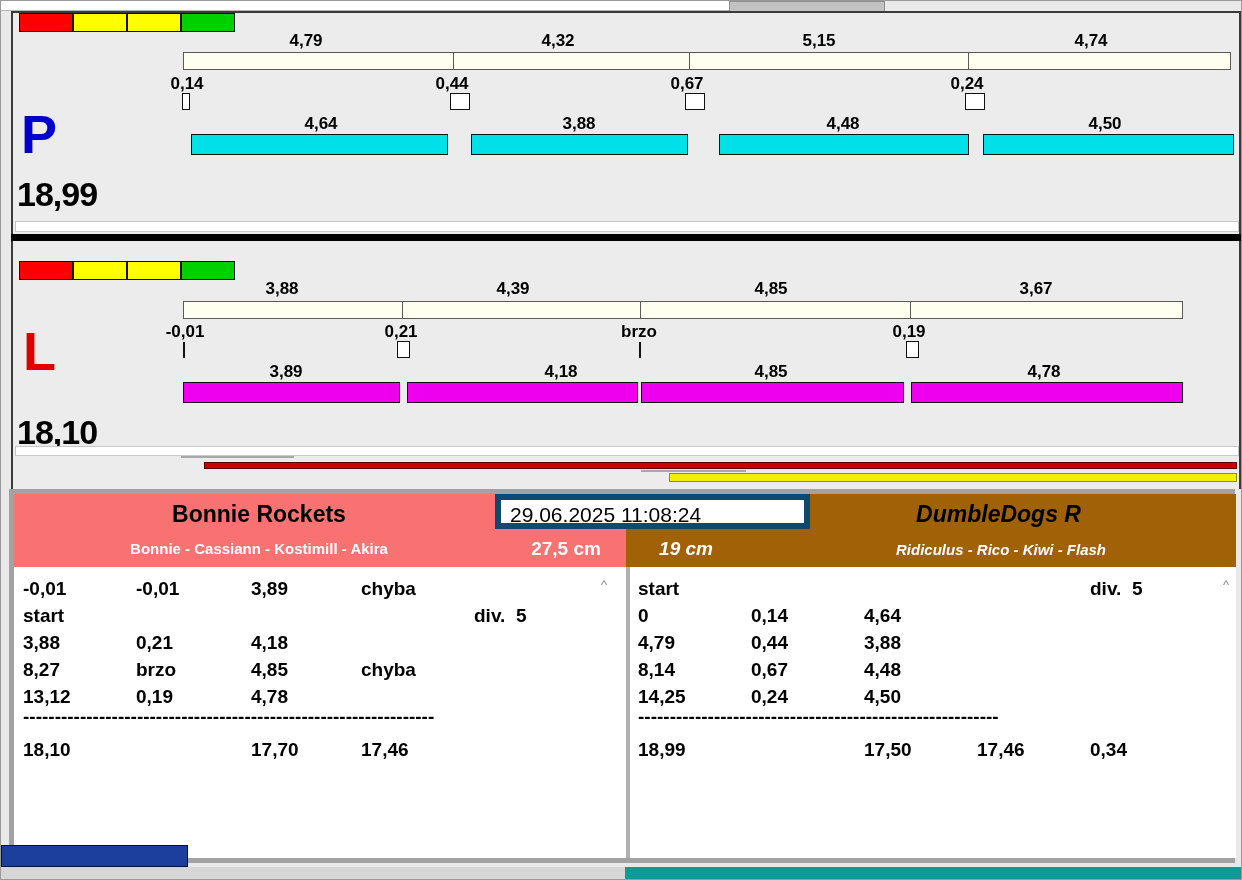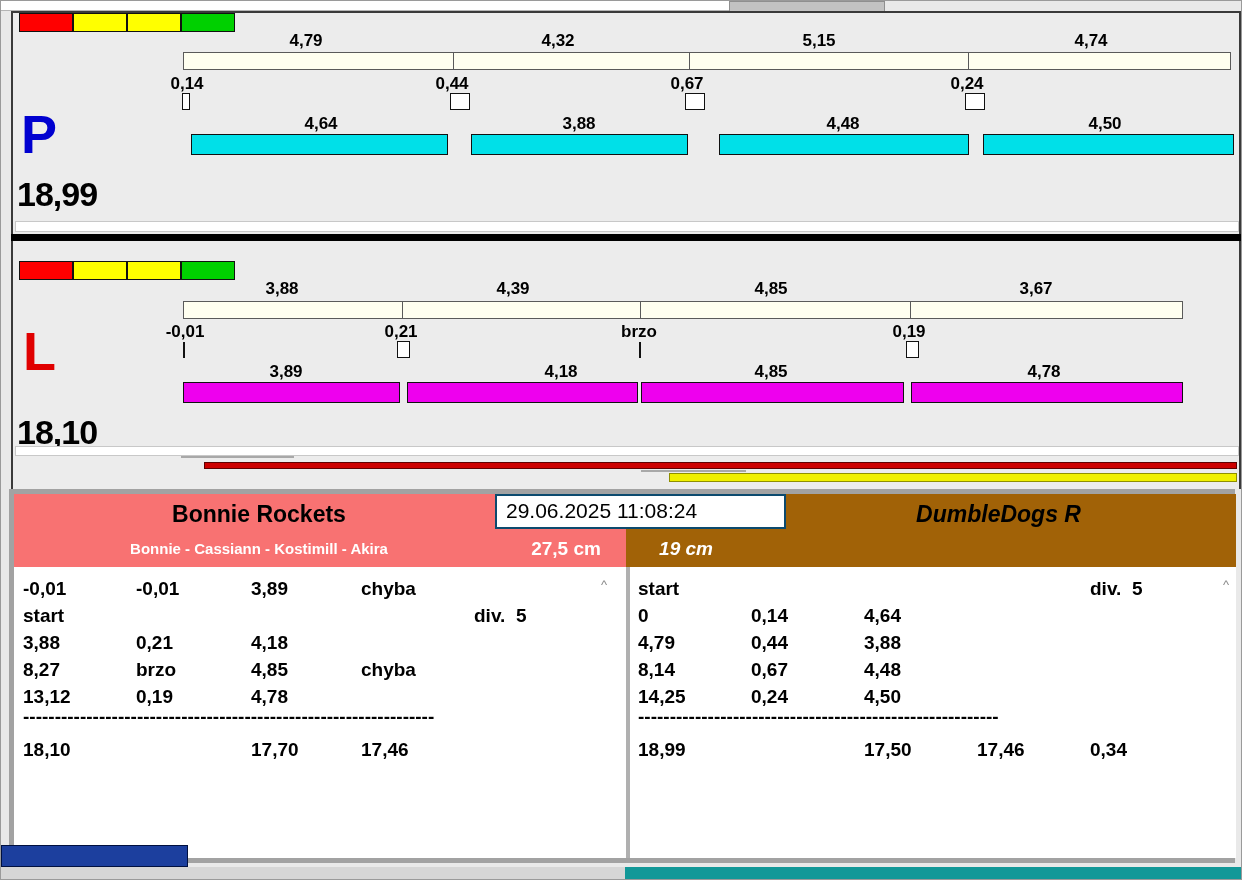--- a/index.html
+++ b/index.html
@@ -33,21 +33,21 @@
   .run-bar-red{position:absolute;background:#cc0000;border:1px solid #5f0000;box-sizing:border-box;}
   .run-bar-yellow{position:absolute;background:#f0f000;border:1px solid #8f8f00;box-sizing:border-box;}
   
   .bottom-frame{position:absolute;left:8px;top:488px;width:1226px;height:374px;background:#ffffff;border:5px solid #a2a2a2;box-sizing:border-box;}
   .hdr{position:absolute;height:73px;}
   .hdr.left{background:#f87272;}
   .hdr.right{background:#a16207;font-style:italic;}
   .hdr-team{position:absolute;font-size:23px;font-weight:bold;color:#000;text-align:center;}
   .hdr-dogs{position:absolute;font-size:15px;font-weight:bold;color:#fff;text-align:center;}
   .hdr-size{position:absolute;font-size:19px;font-weight:bold;color:#fff;text-align:center;}
-  .stampbox{position:absolute;left:494px;top:493px;width:291px;height:35px;background:#fff;border:2px solid #0c4a6e;box-sizing:border-box;font-size:21px;color:#000;line-height:30px;padding-left:9px;white-space:nowrap;}
+  .stampbox{position:absolute;left:494px;top:493px;width:315px;height:35px;background:#fff;border:6px solid #0c4a6e;box-sizing:border-box;font-size:21px;color:#000;line-height:30px;padding-left:9px;white-space:nowrap;}
   .panel{position:absolute;top:566px;height:291px;background:#fff;}
   .panel-divider{position:absolute;left:625px;top:566px;width:4px;height:291px;background:#b0b0b0;}
   .cell{position:absolute;font-size:19px;font-weight:bold;color:#000;white-space:pre;line-height:1;}
   .scroll-up{position:absolute;font-size:13px;color:#8a8a8a;line-height:1;cursor:default;}
   .blue-box{position:absolute;left:0;top:844px;width:187px;height:22px;background:#1c3f9e;border:1px solid #001040;box-sizing:border-box;}
   .bottom-strip-left{position:absolute;left:0;top:866px;width:624px;height:14px;background:#d6d6d6;}
   .bottom-strip-right{position:absolute;left:624px;top:866px;width:618px;height:14px;background:#129898;}
 </style>
 </head>
 <body>
@@ -155,20 +155,21 @@
 
   <div class="hdr left" style="left:13px;top:493px;width:612px;">
     <div class="hdr-team" style="left:0;top:7px;width:490px;">Bonnie Rockets</div>
     <div class="hdr-dogs" style="left:0;top:46px;width:490px;">Bonnie - Cassiann - Kostimill - Akira</div>
     <div class="hdr-size" style="left:492px;top:44px;width:120px;">27,5 cm</div>
   </div>
 
   <div class="hdr right" style="left:625px;top:493px;width:610px;">
     <div class="hdr-team" style="left:140px;top:7px;width:465px;">DumbleDogs R</div>
     <div class="hdr-size" style="left:5px;top:44px;width:110px;">19 cm</div>
+    <div class="hdr-dogs" style="left:145px;top:47px;width:460px;">Ridiculus - Rico - Kiwi - Flash</div>
   </div>
 
   <div class="stampbox">29.06.2025 11:08:24</div>
 
   <div class="panel" style="left:13px;width:612px;"></div>
   <div class="panel" style="left:629px;width:606px;"></div>
   <div class="panel-divider"></div>
 
   <div class="scroll-up" style="left:600px;top:577px;">^</div>
   <div class="scroll-up" style="left:1222px;top:577px;">^</div>

